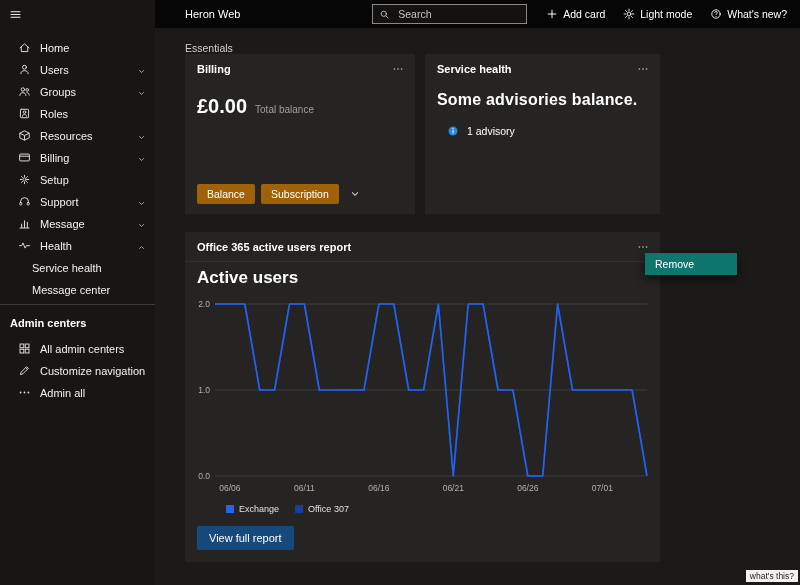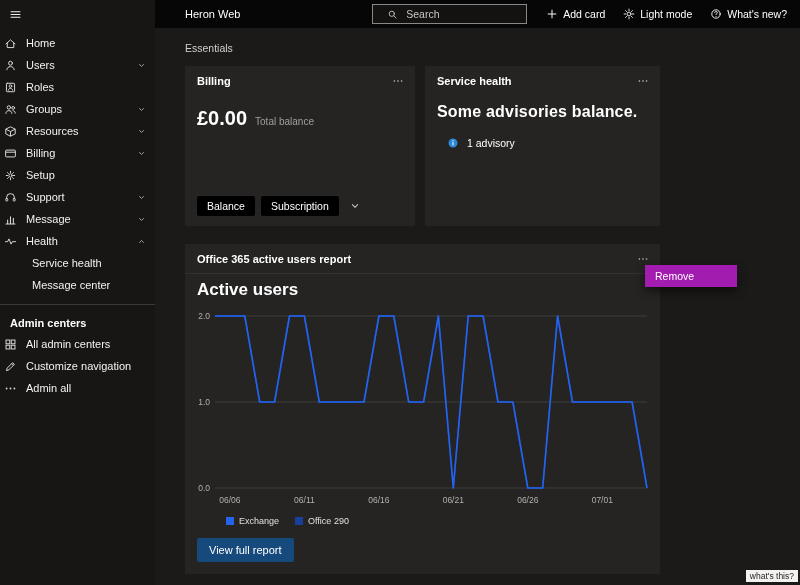--- a/index.html
+++ b/index.html
@@ -7,62 +7,62 @@
     width:800px;height:585px;overflow:hidden;
     background:#1b1a19;color:#fff;
     font-family:"Liberation Sans","DejaVu Sans",sans-serif;
   }
   .app{display:flex;width:800px;height:585px;}
   
   .sidebar{width:155px;flex:0 0 155px;background:#171615;display:flex;flex-direction:column;}
   .hamburger{height:28px;display:flex;align-items:center;padding:0 0 0 9px;background:none;border:none;color:#f3f2f1;cursor:pointer;}
   .hamburger .icon{width:13px;height:13px;}
   .nav{padding-top:4px;}
-  .nav-item{height:22px;display:flex;align-items:center;padding:0 9px 0 4px;gap:9px;color:#f3f2f1;font-size:11px;cursor:pointer;}
+  .nav-item{height:22px;display:flex;align-items:flex-end;padding:0 9px 0 18px;gap:9px;color:#f3f2f1;font-size:11px;cursor:pointer;}
   .nav-item .nicon{width:13px;height:13px;color:#dddbd9;flex:0 0 13px;}
   .nav-item .chev{margin-left:auto;width:9px;height:9px;color:#c8c6c4;flex:0 0 9px;}
   .nav-item.sub{padding-left:32px;}
   .nav-header{height:20px;display:flex;align-items:center;padding-left:10px;font-size:11px;font-weight:700;color:#fff;margin-top:2px;}
   .divider{border-top:1px solid #3b3a39;margin:8px 0;}
   .icon svg{width:100%;height:100%;display:block;}
   
   .main{flex:1;display:flex;flex-direction:column;min-width:0;}
   .topbar{height:28px;flex:0 0 28px;background:#060606;display:flex;align-items:center;}
   .app-title{font-size:11px;padding-left:30px;color:#fff;}
-  .searchbox{margin-left:auto;display:flex;align-items:center;width:155px;height:20px;background:#131211;border:1px solid #8a8886;padding:0 14px;gap:6px;box-sizing:border-box;}
+  .searchbox{margin-left:auto;display:flex;align-items:center;width:155px;height:20px;background:#131211;border:1px solid #8a8886;padding:0 6px;gap:6px;box-sizing:border-box;}
   .searchbox .icon{width:11px;height:11px;color:#c8c6c4;flex:0 0 11px;}
   .searchbox input{flex:1;background:transparent;border:none;outline:none;color:#fff;font-size:10.5px;font-family:inherit;min-width:0;}
   .searchbox input::placeholder{color:#c8c6c4;}
   .topbar-actions{display:flex;margin-left:10px;margin-right:4px;}
   .tb-btn{display:flex;align-items:center;gap:5px;background:none;border:none;color:#fff;font-size:10.5px;font-family:inherit;padding:0 9px;height:28px;cursor:pointer;}
   .tb-btn .icon{width:12px;height:12px;color:#fff;flex:0 0 12px;}
   
   .content{flex:1;padding:14px 0 0 30px;position:relative;}
-  .section-label{font-size:10.5px;color:#d2d0ce;margin-bottom:12px;}
+  .section-label{font-size:10.5px;color:#d2d0ce;margin-bottom:0;}
   .cards-row{display:flex;gap:10px;margin-bottom:18px;}
   .card{background:#252423;position:relative;}
   .billing-card{width:230px;height:160px;box-sizing:border-box;}
   .health-card{width:235px;height:160px;box-sizing:border-box;}
   .card-header{display:flex;align-items:center;justify-content:space-between;padding:6px 5px 5px 12px;}
   .card-title{font-size:11px;font-weight:600;color:#fff;}
   .ellipsis-btn{background:none;border:none;color:#c8c6c4;width:24px;height:18px;cursor:pointer;display:flex;align-items:center;justify-content:center;padding:0;}
   .ellipsis-btn .icon{width:12px;height:12px;}
   .amount-row{display:flex;align-items:baseline;padding:12px 12px 0;gap:8px;}
   .amount{font-size:20px;font-weight:700;}
   .amount-caption{font-size:10px;color:#a19f9d;}
   .card-actions{position:absolute;left:12px;bottom:10px;display:flex;gap:6px;align-items:center;}
-  .gray-btn{background:#000000;color:#fff;border:none;font-size:10.5px;font-family:inherit;padding:4px 10px;border-radius:2px;cursor:pointer;}
+  .gray-btn{background:#a16207;color:#fff;border:none;font-size:10.5px;font-family:inherit;padding:4px 10px;border-radius:2px;cursor:pointer;}
   .chev-btn{background:none;border:none;color:#c8c6c4;width:20px;height:20px;padding:4px;cursor:pointer;box-sizing:border-box;}
   .headline{font-size:16px;font-weight:700;padding:8px 12px 0;letter-spacing:.2px;}
   .advisory-row{display:flex;align-items:center;gap:8px;padding:16px 12px 0 22px;font-size:10.5px;color:#fff;}
   .advisory-row .icon{width:12px;height:12px;flex:0 0 12px;}
   
   .report-card{width:475px;box-sizing:border-box;padding-bottom:12px;}
   .report-card .card-header{border-bottom:1px solid #323130;}
-  .context-menu{position:absolute;top:21px;right:-77px;width:92px;background:#a21caf;box-shadow:0 4px 10px rgba(0,0,0,.55);z-index:5;}
+  .context-menu{position:absolute;top:21px;right:-77px;width:92px;background:#0f766e;box-shadow:0 4px 10px rgba(0,0,0,.55);z-index:5;}
   .menu-item{font-size:10.5px;color:#fff;padding:5px 10px;cursor:pointer;}
   .chart-title{font-size:17px;font-weight:700;margin:6px 12px 8px;}
   .chart-wrap{margin:0 10px;}
   svg text.tick{font-size:8.5px;fill:#b3b0ad;font-family:"Liberation Sans","DejaVu Sans",sans-serif;}
   .legend{display:flex;gap:16px;margin:4px 12px 0;align-items:center;padding-left:29px;}
   .legend-item{display:flex;gap:5px;align-items:center;font-size:9px;color:#e1dfdd;cursor:pointer;}
   .swatch{width:8px;height:8px;display:inline-block;}
   .primary-btn{margin:12px 12px 0;background:#164a7d;color:#fff;border:none;font-size:11px;font-family:inherit;padding:6px 12px;border-radius:2px;cursor:pointer;display:inline-block;}
   .whats-this{position:fixed;right:2px;bottom:3px;background:#f3f2f1;color:#201f1e;font-size:8.5px;padding:1px 4px;cursor:pointer;}
 </style>
@@ -98,43 +98,43 @@
           </span>
           <span>Users</span>
           <span class="chev icon">
             <svg viewBox="0 0 16 16" fill="none" stroke="currentColor" stroke-width="1.4" stroke-linecap="round" stroke-linejoin="round">
               <path d="M4.5 6.2L8 9.7l3.5-3.5"></path>
             </svg>
           </span>
         </div>
         <div class="nav-item">
           <span class="nicon icon">
-            <svg viewBox="0 0 16 16" fill="none" stroke="currentColor" stroke-width="1.2" stroke-linecap="round" stroke-linejoin="round">
-              <rect x="3" y="2.8" width="10" height="10.4" rx="1"></rect>
-              <circle cx="8" cy="6.3" r="1.6"></circle>
-              <path d="M5.4 11.3c0-1.4 1.2-2.2 2.6-2.2s2.6.8 2.6 2.2"></path>
-            </svg>
-          </span>
-          <span>Roles</span>
-        </div>
-        <div class="nav-item">
-          <span class="nicon icon">
             <svg viewBox="0 0 16 16" fill="none" stroke="currentColor" stroke-width="1.2" stroke-linecap="round">
               <circle cx="6" cy="5.5" r="2.1"></circle>
               <path d="M2.3 12.8c0-2.1 1.7-3.4 3.7-3.4s3.7 1.3 3.7 3.4"></path>
               <circle cx="11.3" cy="6" r="1.7"></circle>
               <path d="M11 9.4c1.7.1 2.9 1.3 2.9 3"></path>
             </svg>
           </span>
           <span>Groups</span>
           <span class="chev icon">
             <svg viewBox="0 0 16 16" fill="none" stroke="currentColor" stroke-width="1.4" stroke-linecap="round" stroke-linejoin="round">
               <path d="M4.5 6.2L8 9.7l3.5-3.5"></path>
             </svg>
           </span>
+        </div>
+        <div class="nav-item">
+          <span class="nicon icon">
+            <svg viewBox="0 0 16 16" fill="none" stroke="currentColor" stroke-width="1.2" stroke-linecap="round" stroke-linejoin="round">
+              <rect x="3" y="2.8" width="10" height="10.4" rx="1"></rect>
+              <circle cx="8" cy="6.3" r="1.6"></circle>
+              <path d="M5.4 11.3c0-1.4 1.2-2.2 2.6-2.2s2.6.8 2.6 2.2"></path>
+            </svg>
+          </span>
+          <span>Roles</span>
         </div>
         <div class="nav-item">
           <span class="nicon icon">
             <svg viewBox="0 0 16 16" fill="none" stroke="currentColor" stroke-width="1.2" stroke-linejoin="round">
               <path d="M8 2.2l5.8 2.9v5.8L8 13.8 2.2 10.9V5.1L8 2.2z"></path>
               <path d="M2.2 5.1L8 8l5.8-2.9M8 8v5.8"></path>
             </svg>
           </span>
           <span>Resources</span>
           <span class="chev icon">
@@ -387,21 +387,21 @@
               <polyline points="20.0,8.0 34.9,8.0 49.8,8.0 64.7,94.0 79.6,94.0 94.5,8.0 109.4,8.0 124.3,94.0 139.2,94.0 154.1,94.0 169.0,94.0 183.9,8.0 198.8,8.0 213.7,94.0 228.6,94.0 243.4,8.0 258.3,180.0 273.2,8.0 288.1,8.0 303.0,94.0 317.9,94.0 332.8,180.0 347.7,180.0 362.6,8.0 377.5,94.0 392.4,94.0 407.3,94.0 422.2,94.0 437.1,94.0 452.0,180.0" fill="none" stroke="#173f9b" stroke-width="1.6" stroke-linejoin="round"></polyline>
               <polyline points="20.0,8.0 34.9,8.0 49.8,8.0 64.7,94.0 79.6,94.0 94.5,8.0 109.4,8.0 124.3,94.0 139.2,94.0 154.1,94.0 169.0,94.0 183.9,8.0 198.8,8.0 213.7,94.0 228.6,94.0 243.4,8.0 258.3,180.0 273.2,8.0 288.1,8.0 303.0,94.0 317.9,94.0 332.8,180.0 347.7,180.0 362.6,8.0 377.5,94.0 392.4,94.0 407.3,94.0 422.2,94.0 437.1,94.0 452.0,180.0" fill="none" stroke="#2563eb" stroke-width="1.6" stroke-linejoin="round"></polyline>
             </svg></div>
         <div class="legend" id="legend">
             <div class="legend-item">
               <span class="swatch" style="background: rgb(37, 99, 235);"></span>
               <span>Exchange</span>
             </div>
             <div class="legend-item">
               <span class="swatch" style="background: rgb(23, 63, 155);"></span>
-              <span>Office 290</span>
+              <span>Office 307</span>
             </div>
           </div>
         <button class="primary-btn" id="view-report-btn" style="background: rgb(22, 74, 125);">View full report</button>
       </section>
 
     </main>
   </div>
 </div>
 
 <div class="whats-this">what's this?</div>

